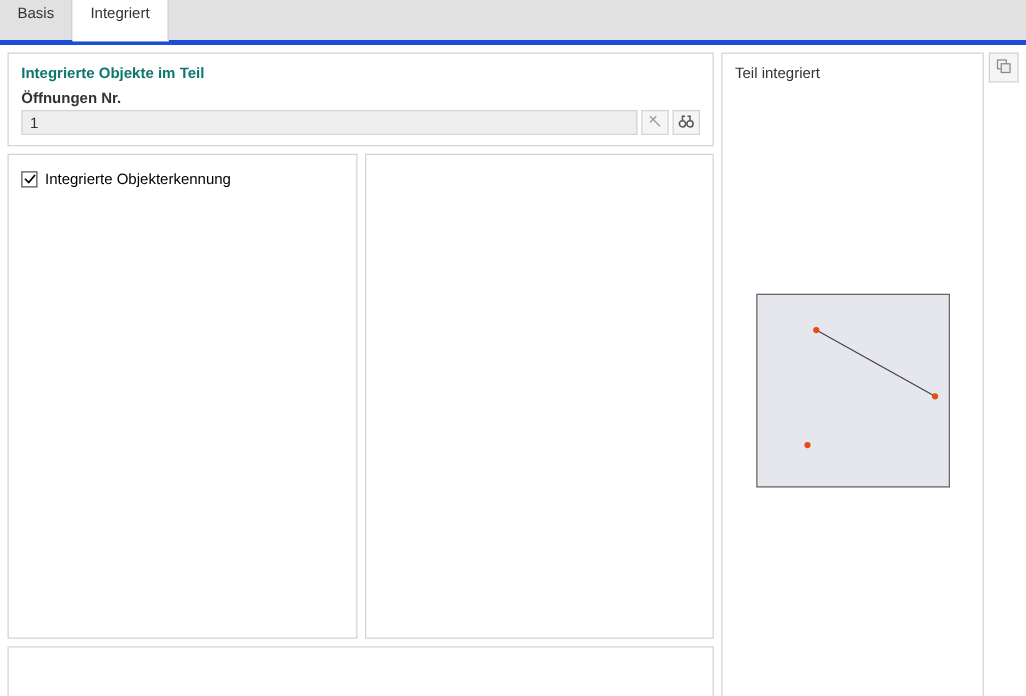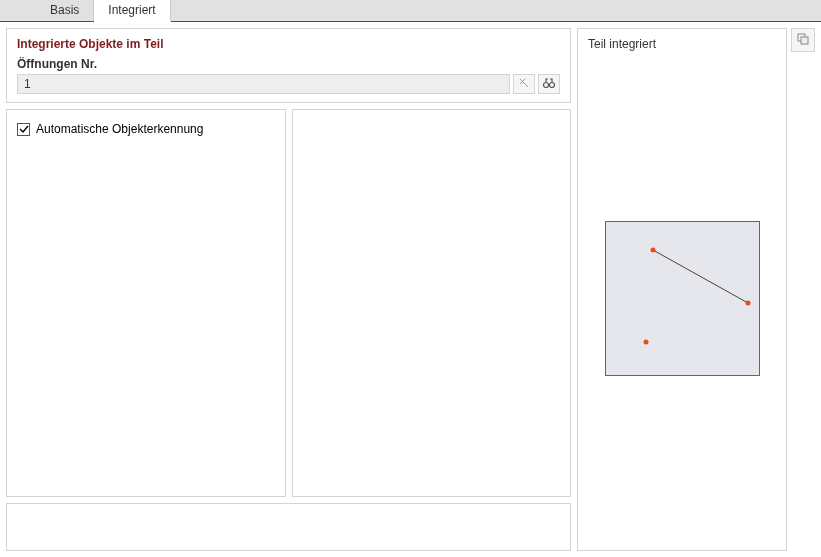--- a/index.html
+++ b/index.html
@@ -10,25 +10,24 @@
       font-size: 12px;
     }
     body {
       background: #fff;
       width: 821px;
       height: 557px;
       overflow: hidden;
     }
     .top-bar {
       background: #e1e1e1;
-      height: 22px;
-      border-bottom: 1px solid #1d4ed8;
+      height: 36px;
+      border-bottom: 4px solid #1d4ed8;
       display: flex;
       align-items: stretch;
-      padding-left: 36px;
     }
     .tab {
       padding: 3px 14px 0 14px;
       color: #333;
       cursor: pointer;
       border-right: 1px solid #cccccc;
       position: relative;
     }
     .tab.active {
       background: #fff;
@@ -47,21 +46,21 @@
       display: flex;
       flex-direction: column;
       gap: 6px;
     }
     .panel {
       border: 1px solid #d4d4d4;
       background: #fff;
       padding: 8px 10px;
     }
     .panel-title {
-      color: #7f1d1d;
+      color: #0f766e;
       font-weight: 600;
       margin-bottom: 6px;
     }
     .field-label {
       color: #333;
       margin-bottom: 3px;
       font-weight: bold;
     }
     .input-row {
       display: flex;
@@ -216,21 +215,21 @@
     </div>
 
     <div class="two-col">
       <div class="sub-panel">
         <div class="cb-row">
           <div class="cb">
             <svg viewBox="0 0 10 10">
                 <path d="M1 5 L4 8 L9 2" stroke="#000" stroke-width="1.4" fill="none"></path>
               </svg>
           </div>
-          <span>Automatische Objekterkennung</span>
+          <span>Integrierte Objekterkennung</span>
         </div>
       </div>
       <div class="sub-panel"></div>
     </div>
 
     <div class="bottom-strip"></div>
   </div>
 
   <div class="right-col">
     <div class="preview-panel">

